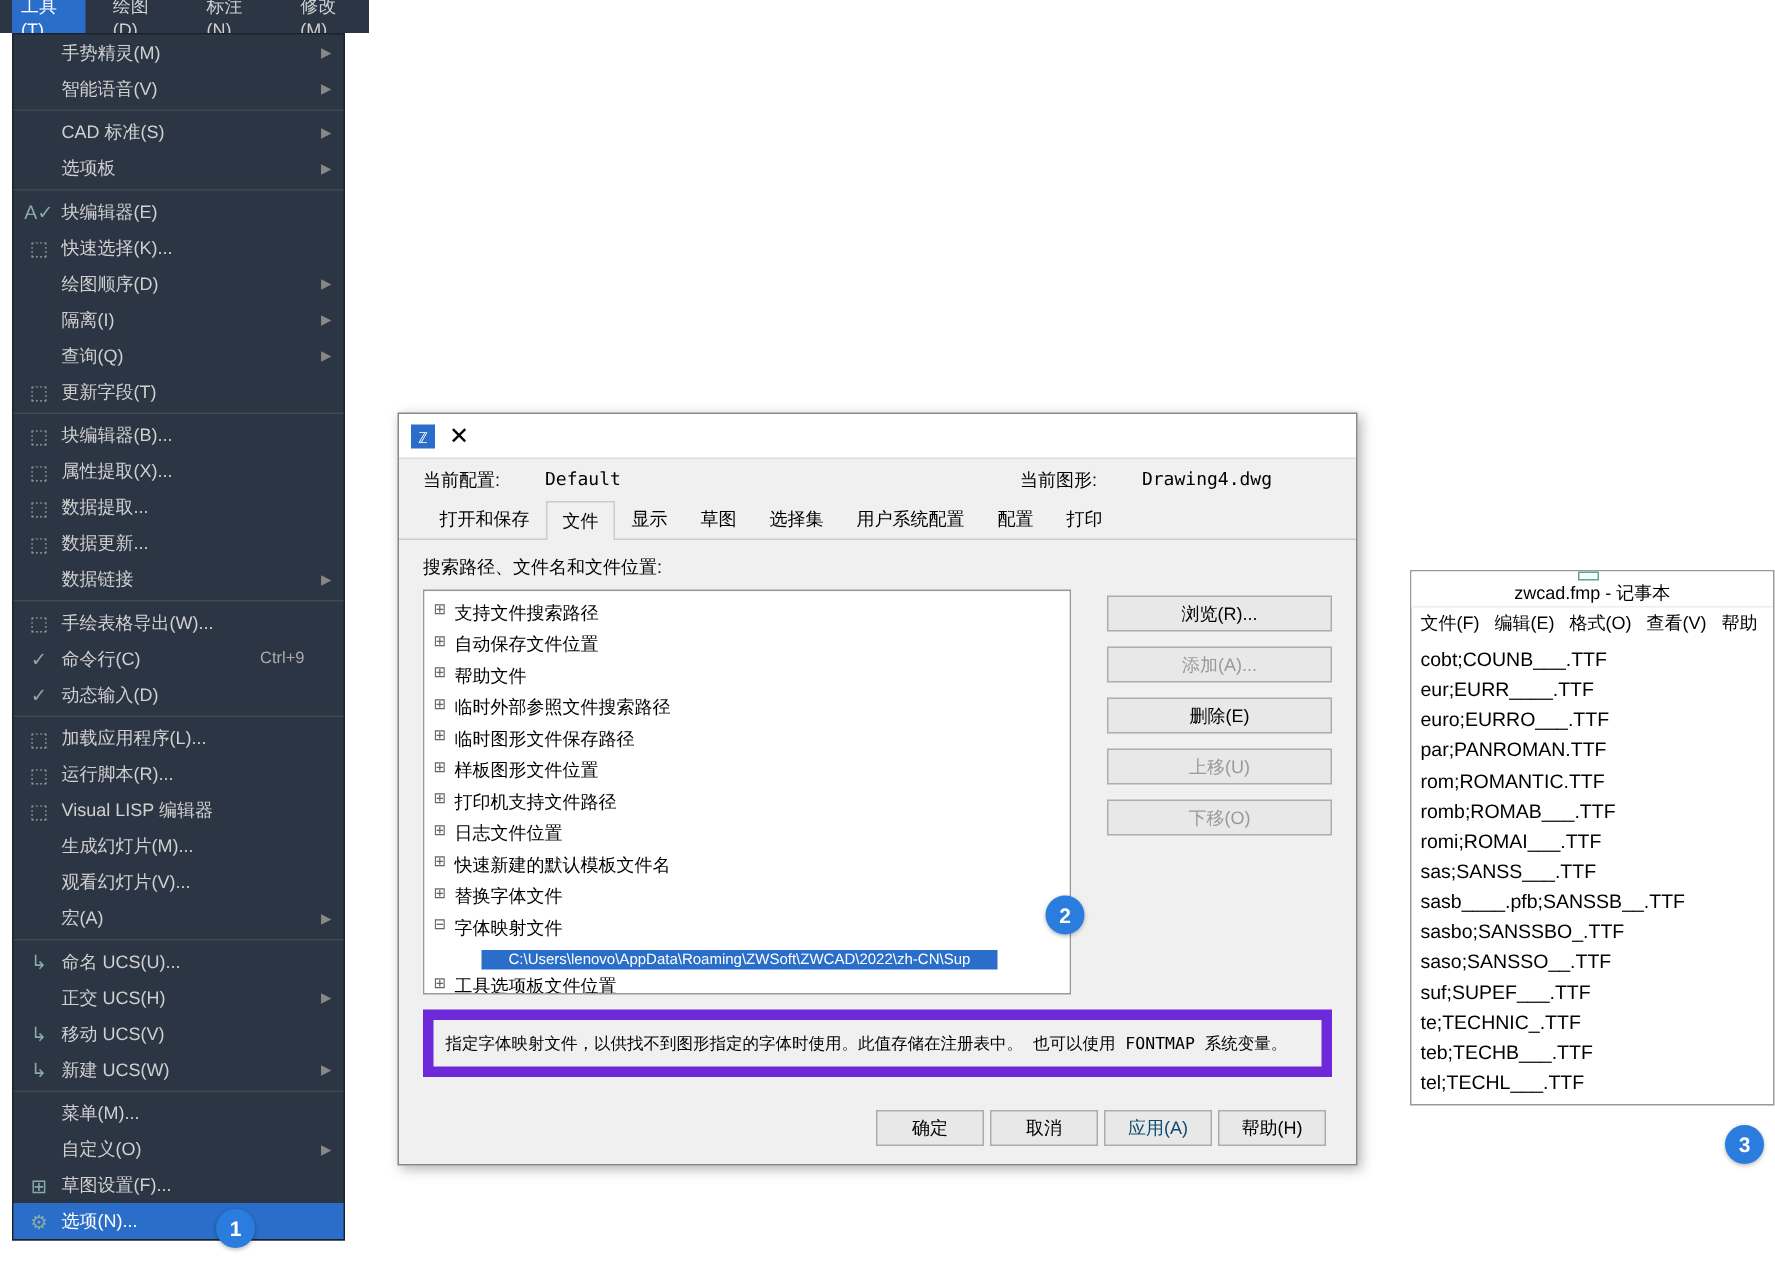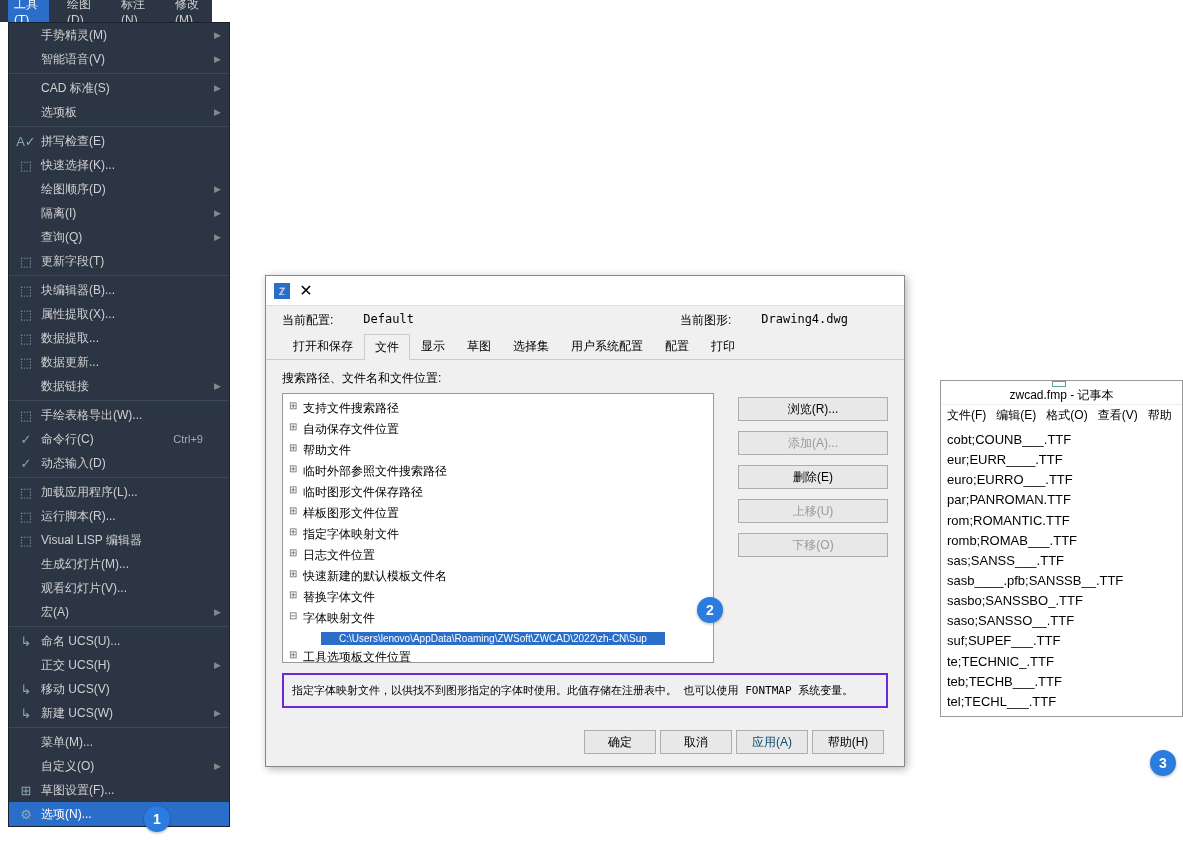--- a/index.html
+++ b/index.html
@@ -1,19 +1,19 @@
 <!DOCTYPE html>
 <html><head>
 <meta charset="utf-8">
 <style>
 * { box-sizing: border-box; margin: 0; padding: 0; font-family: "Microsoft YaHei", Arial, sans-serif; }
 body { width: 1183px; height: 856px; background: #fff; position: relative; overflow: hidden; font-size: 12px; }
 
 
-.menubar { position: absolute; top: 0; left: 0; height: 22px; background: #2b3543; color: #d0d0d0; display: flex; align-items: center; padding-left: 8px; gap: 12px; width: 212px; }
+.menubar { position: absolute; top: 0; left: 0; height: 22px; background: #2b3543; color: #d0d0d0; display: flex; align-items: center; padding-left: 8px; gap: 12px; width: 246px; }
 .menubar .menu-item { padding: 2px 6px; cursor: pointer; }
 .menubar .menu-item.active { background: #2a6ec9; color: #fff; }
 
 
 .dropdown { position: absolute; left: 8px; top: 22px; width: 222px; background: #2b3543; color: #d0d0d0; border: 1px solid #1a222e; }
 .dropdown .item { display: flex; align-items: center; height: 24px; padding: 0 8px 0 4px; cursor: pointer; position: relative; }
 .dropdown .item.selected { background: #2a6ec9; color: #fff; }
 .dropdown .icon-col { width: 26px; display: flex; align-items: center; justify-content: center; color: #8aa; font-size: 13px; }
 .dropdown .label-col { flex: 1; padding-left: 2px; }
 .dropdown .arrow-col { width: 12px; text-align: right; color: #888; font-size: 9px; }
@@ -39,21 +39,21 @@
 .dialog .tree { flex: 1; height: 270px; background: #fff; border: 1px solid #999; overflow: auto; padding: 4px 0; font-size: 12px; }
 .dialog .tree .node { padding: 2px 4px 2px 20px; white-space: nowrap; cursor: default; position: relative; }
 .dialog .tree .node::before { content: "⊞"; position: absolute; left: 6px; color: #666; font-size: 10px; }
 .dialog .tree .node.open::before { content: "⊟"; }
 .dialog .tree .node.leaf::before { content: ""; }
 .dialog .tree .node.selected .path { background: #2a6ec9; color: #fff; }
 .dialog .tree .path { font-family: Liberation Sans, sans-serif; font-size: 10px; padding: 1px 18px; }
 .dialog .btns { width: 150px; display: flex; flex-direction: column; gap: 10px; padding-top: 4px; }
 .dialog .btns button { height: 24px; font-size: 12px; background: #e8e8e8; border: 1px solid #adadad; cursor: pointer; }
 .dialog .btns button:disabled { color: #999; }
-.dialog .desc { margin-top: 10px; padding: 8px; border: 2px solid #6d28d9; font-size: 11px; line-height: 1.4; font-family: SimSun, monospace; }
+.dialog .desc { margin-top: 10px; padding: 8px; border: 7px solid #6d28d9; font-size: 11px; line-height: 1.4; font-family: SimSun, monospace; }
 .dialog .footer { display: flex; justify-content: flex-end; gap: 4px; padding: 12px 20px; }
 .dialog .footer button { width: 72px; height: 24px; font-size: 12px; background: #e8e8e8; border: 1px solid #adadad; cursor: pointer; }
 .dialog .footer button:disabled { color: #0c4a6e; }
 
 
 .notepad { position: absolute; left: 940px; top: 380px; width: 243px; background: #fff; border: 1px solid #999; }
 .notepad .titlebar { height: 24px; display: flex; align-items: center; padding: 0 6px; font-size: 12px; background: #fff; border-bottom: 1px solid #eee; flex-direction: column; }
 .notepad .titlebar .nicon { width: 14px; height: 14px; border: 1px solid #5a8; margin-right: 6px; }
 .notepad .menubar2 { display: flex; gap: 10px; padding: 2px 6px; font-size: 12px; }
 .notepad .menubar2 span { cursor: pointer; }
@@ -90,21 +90,21 @@
       <span class="arrow-col">▶</span>
     </div>
     <div class="item">
       <span class="icon-col"></span>
       <span class="label-col">选项板</span>
       <span class="arrow-col">▶</span>
     </div>
     <div class="sep"></div>
     <div class="item">
       <span class="icon-col">A✓</span>
-      <span class="label-col">拼写检查(E)</span>
+      <span class="label-col">块编辑器(E)</span>
       <span class="arrow-col"></span>
     </div>
     <div class="item">
       <span class="icon-col">⬚</span>
       <span class="label-col">快速选择(K)...</span>
       <span class="arrow-col"></span>
     </div>
     <div class="item">
       <span class="icon-col"></span>
       <span class="label-col">绘图顺序(D)</span>
@@ -269,21 +269,21 @@
   <div class="body">
     <div class="section-label">搜索路径、文件名和文件位置:</div>
     <div class="tree-area">
       <div class="tree" id="tree">
           <div class="node"><span>支持文件搜索路径</span></div>
           <div class="node"><span>自动保存文件位置</span></div>
           <div class="node"><span>帮助文件</span></div>
           <div class="node"><span>临时外部参照文件搜索路径</span></div>
           <div class="node"><span>临时图形文件保存路径</span></div>
           <div class="node"><span>样板图形文件位置</span></div>
-          <div class="node"><span>指定字体映射文件</span></div>
+          <div class="node"><span>打印机支持文件路径</span></div>
           <div class="node"><span>日志文件位置</span></div>
           <div class="node"><span>快速新建的默认模板文件名</span></div>
           <div class="node"><span>替换字体文件</span></div>
           <div class="node open"><span>字体映射文件</span></div>
           <div class="node leaf selected" style="padding-left: 38px;"><span class="path">C:\Users\lenovo\AppData\Roaming\ZWSoft\ZWCAD\2022\zh-CN\Sup</span></div>
           <div class="node"><span>工具选项板文件位置</span></div>
         </div>
       <div class="btns">
         <button>浏览(R)...</button>
         <button disabled="">添加(A)...</button>
@@ -315,20 +315,21 @@
       <span>查看(V)</span>
       <span>帮助</span>
     </div>
   <div class="content" id="npcontent">
       <div>cobt;COUNB___.TTF</div>
       <div>eur;EURR____.TTF</div>
       <div>euro;EURRO___.TTF</div>
       <div>par;PANROMAN.TTF</div>
       <div>rom;ROMANTIC.TTF</div>
       <div>romb;ROMAB___.TTF</div>
+      <div>romi;ROMAI___.TTF</div>
       <div>sas;SANSS___.TTF</div>
       <div>sasb____.pfb;SANSSB__.TTF</div>
       <div>sasbo;SANSSBO_.TTF</div>
       <div>saso;SANSSO__.TTF</div>
       <div>suf;SUPEF___.TTF</div>
       <div>te;TECHNIC_.TTF</div>
       <div>teb;TECHB___.TTF</div>
       <div>tel;TECHL___.TTF</div>
     </div>
 </div>

